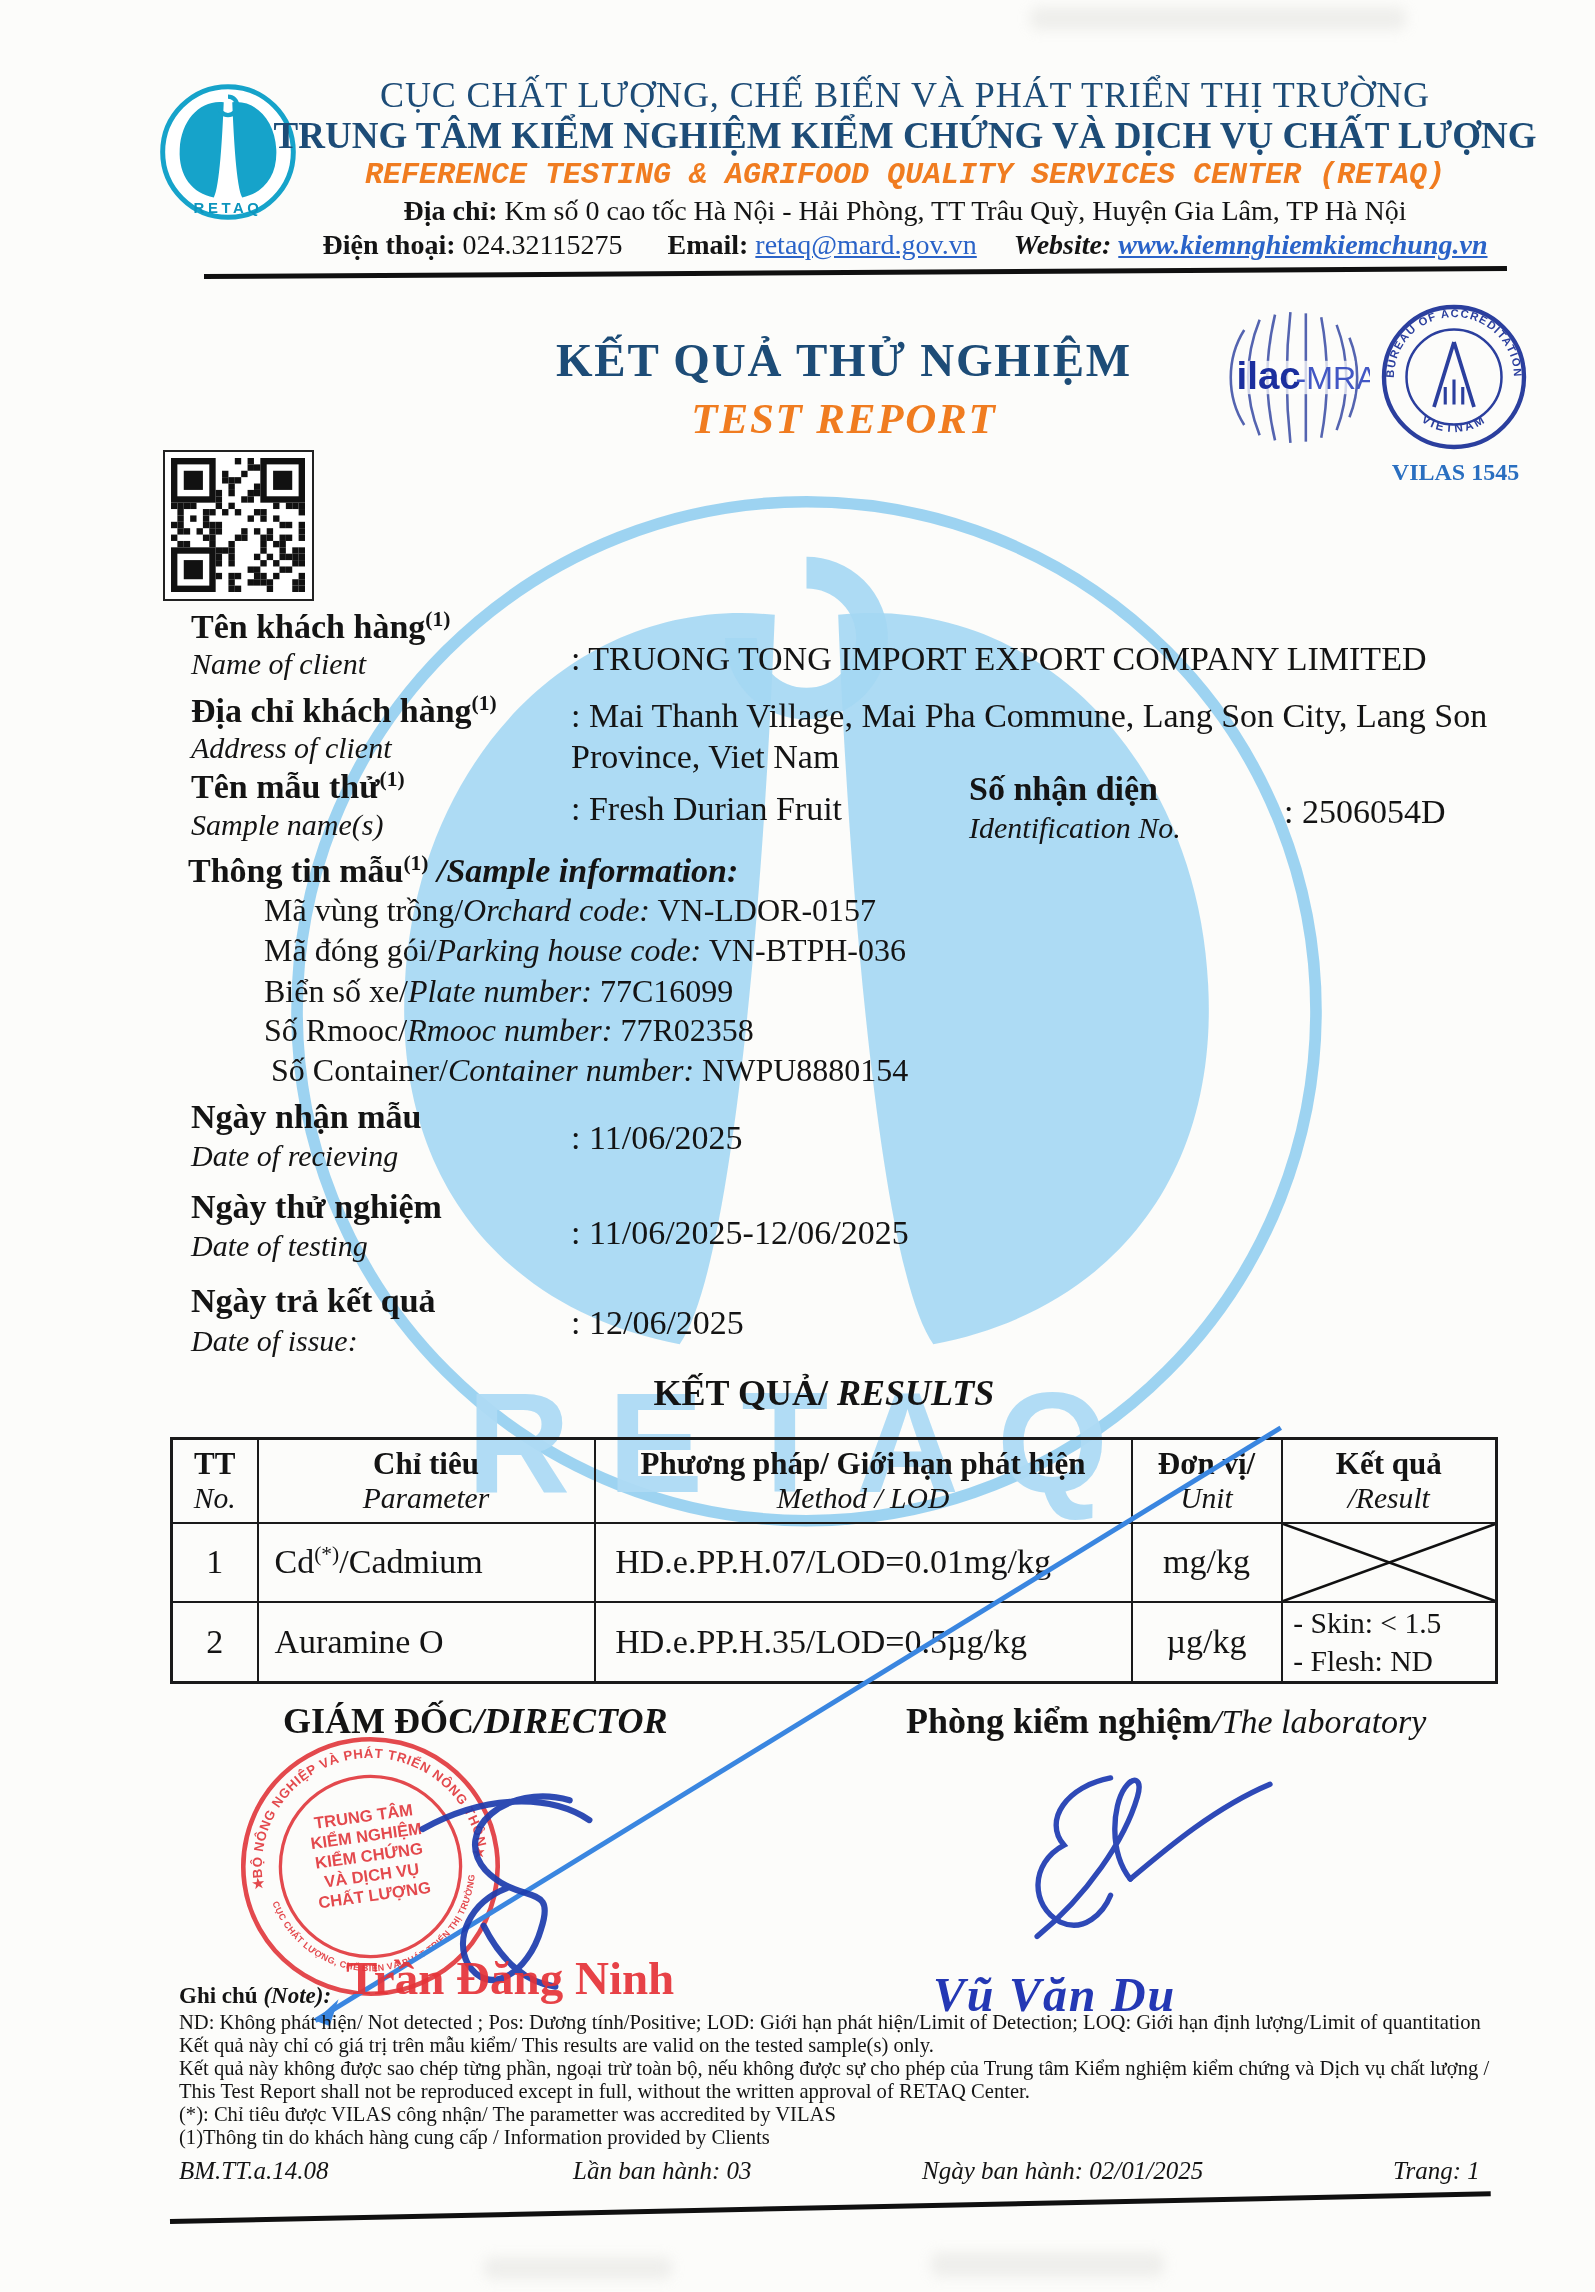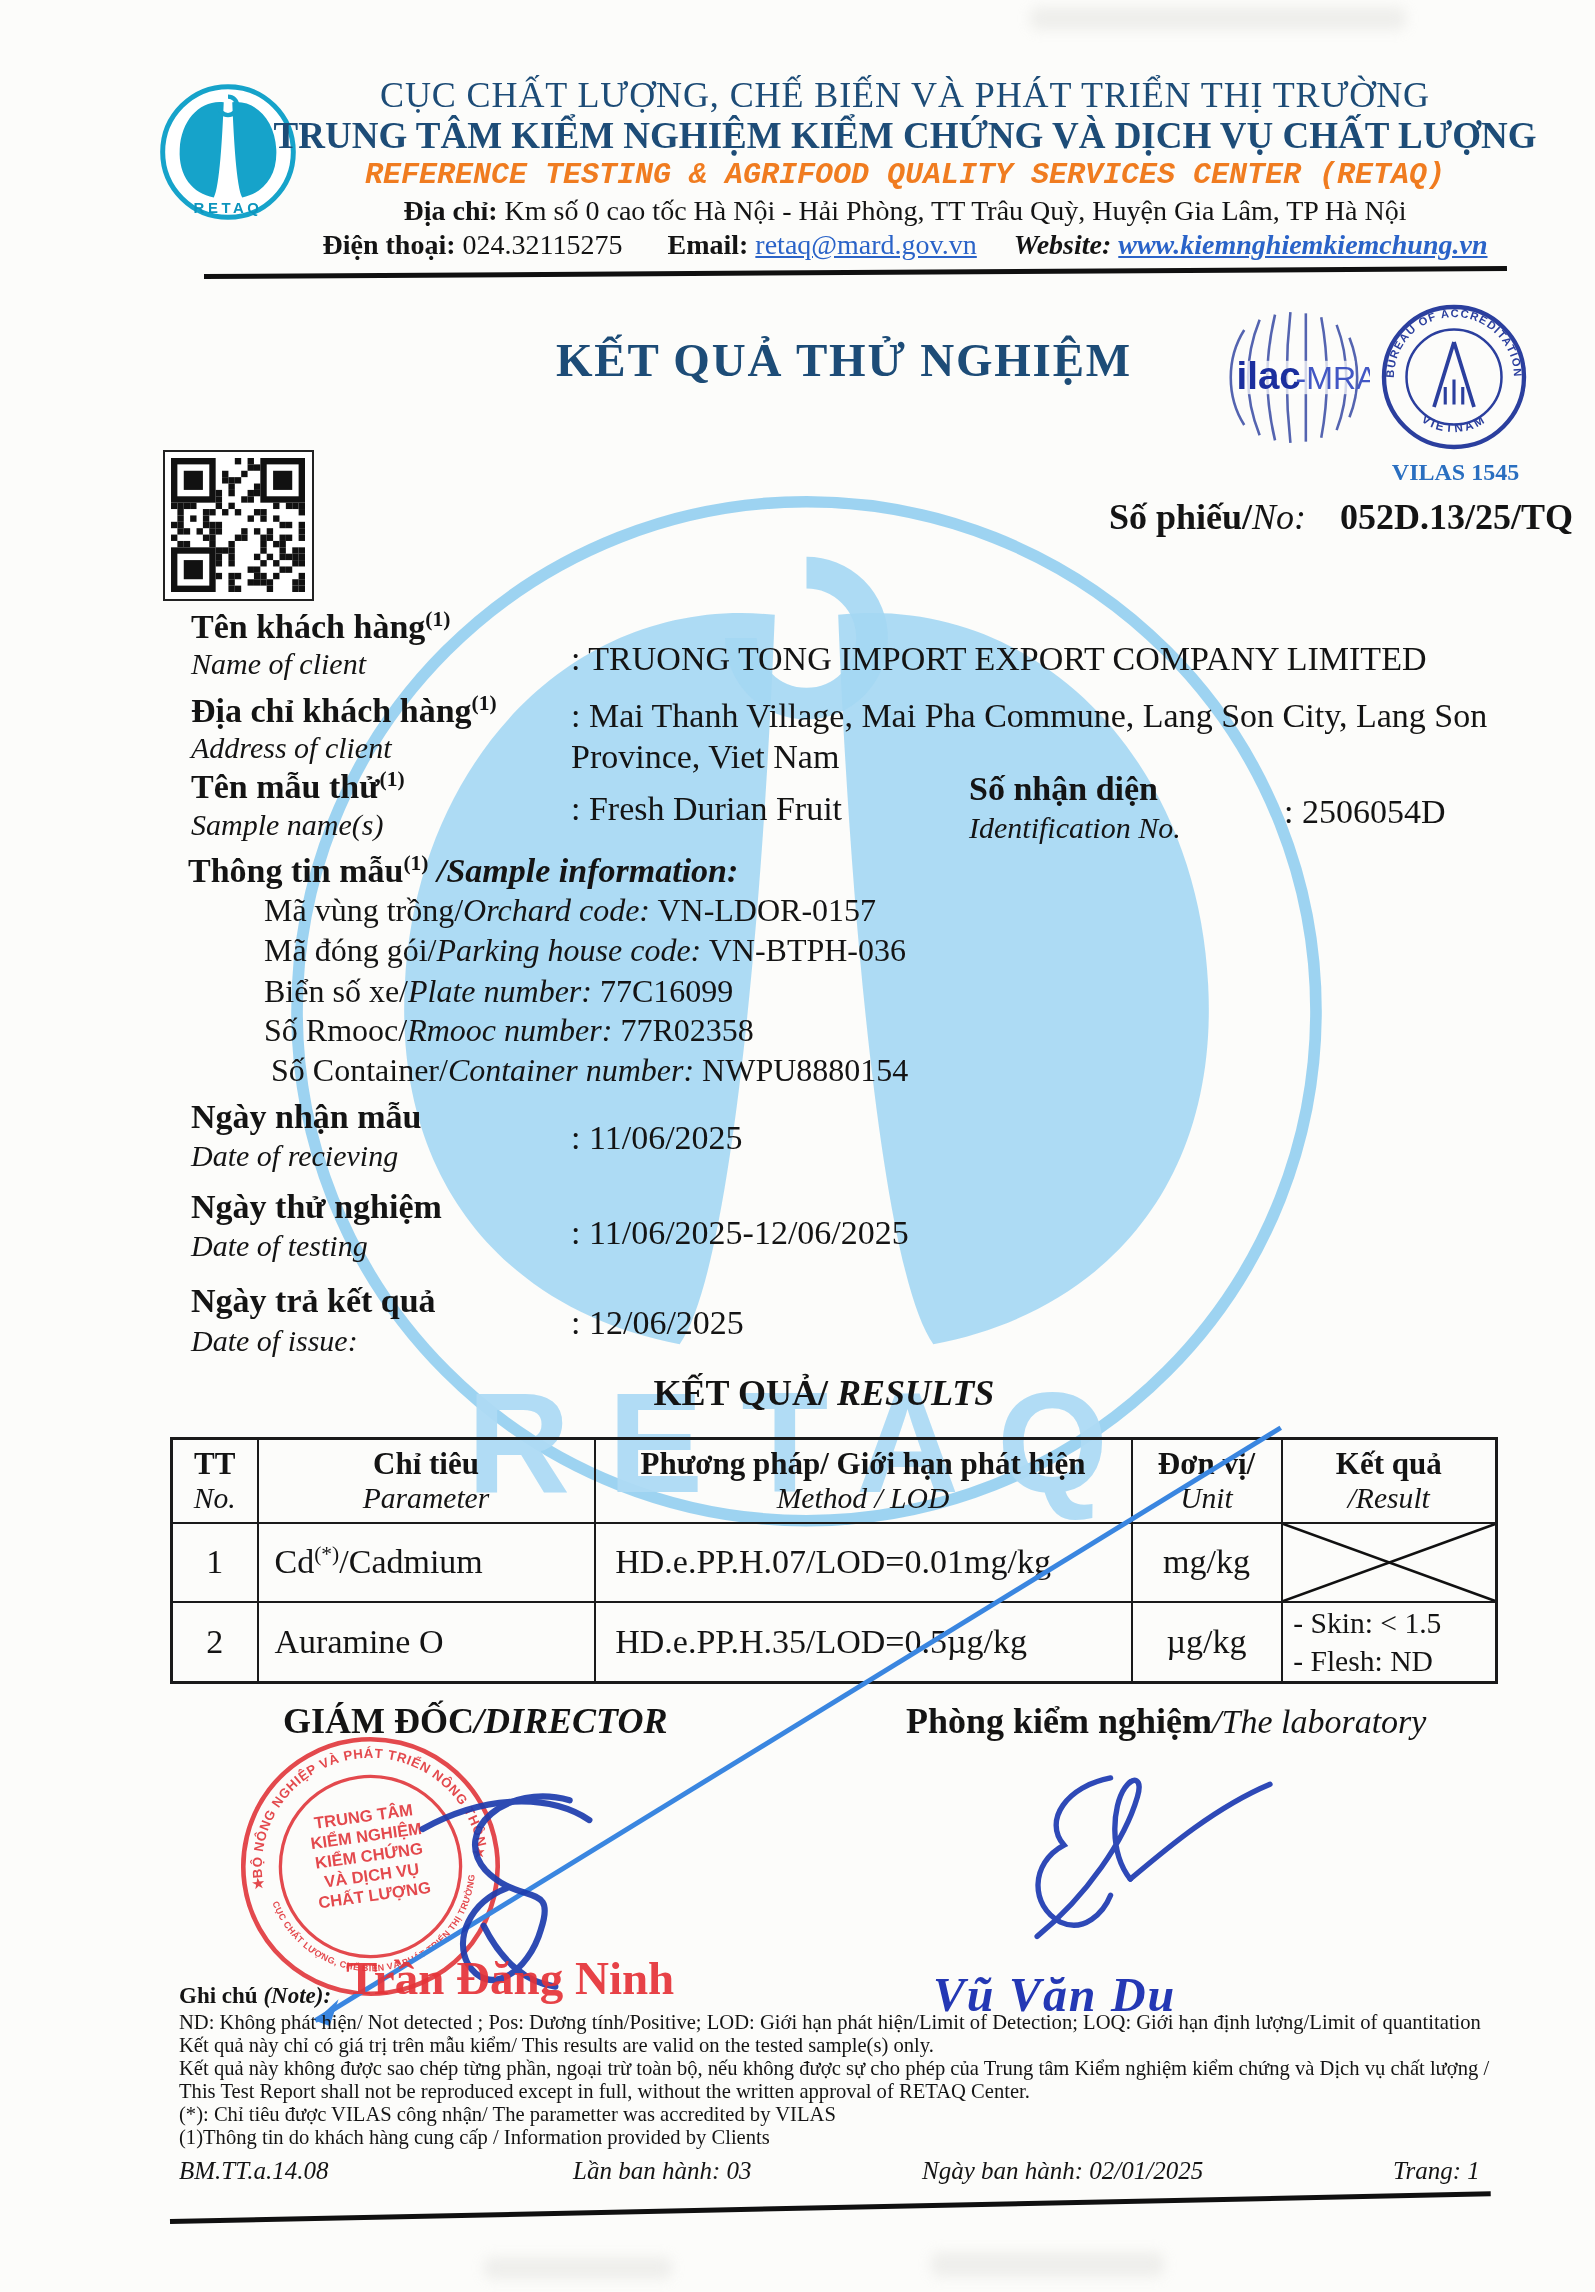--- a/index.html
+++ b/index.html
@@ -60,20 +60,21 @@
       <b style="margin-left:38px;">Email:</b>
       <a class="link">retaq@mard.gov.vn</a>
       <b style="margin-left:30px;font-style:italic;">Website:</b>
       <a class="link" style="font-style:italic;font-weight:bold;">www.kiemnghiemkiemchung.vn</a>
     </div>
   </div>
 
   <div class="sep" style="left:204px;top:274px;width:1303px;height:5.4px;transform:rotate(-0.35deg);"></div>
 
   <div class="abs navy hdr-center" style="left:396px;top:333px;width:896px;font-size:47px;font-weight:bold;letter-spacing:1.8px;">KẾT QUẢ THỬ NGHIỆM</div>
+  <div class="abs orange hdr-center" style="left:396px;top:394px;width:896px;font-size:43px;font-weight:bold;font-style:italic;letter-spacing:1.8px;">TEST REPORT</div>
 
   <svg class="abs" style="left:1216px;top:306px" width="154" height="143" viewBox="0 0 120 110">
     <g stroke="#2b3f9e" stroke-width="2" fill="none" opacity=".8">
       <path d="M22,18 C8,40 8,70 22,92"></path>
       <path d="M34,10 C22,40 22,70 34,100"></path>
       <path d="M46,6 C38,40 38,70 46,104"></path>
       <path d="M58,4 C54,40 54,70 58,106"></path>
       <path d="M70,5 C70,40 70,70 70,105"></path>
       <path d="M82,8 C88,40 88,70 82,102"></path>
       <path d="M94,14 C104,40 104,70 94,96"></path>
@@ -231,24 +232,20 @@
           <rect x="14" y="14" width="21" height="21" fill="#111"></rect>
           <rect x="98" y="0" width="49" height="49" fill="#111"></rect>
           <rect x="105" y="7" width="35" height="35" fill="#fff"></rect>
           <rect x="112" y="14" width="21" height="21" fill="#111"></rect>
           <rect x="0" y="98" width="49" height="49" fill="#111"></rect>
           <rect x="7" y="105" width="35" height="35" fill="#fff"></rect>
           <rect x="14" y="112" width="21" height="21" fill="#111"></rect>
         </svg></div>
   </div>
 
-  <div class="abs" style="left:1109px;top:496px;font-size:36px;">
-    <b>Số phiếu/</b><i>No:</i>
-    <b style="margin-left:25px;">052D.13/25/TQ</b>
-  </div>
 
   <div class="abs lbl" style="left:191px;top:607px;">
     <span>Tên khách hàng</span><sup>(1)</sup>
   </div>
   <div class="abs sub" style="left:191px;top:647px;">Name of client</div>
   <div class="abs val" style="left:571px;top:607px;margin-top:33px;">: TRUONG TONG IMPORT EXPORT COMPANY LIMITED</div>
 
   <div class="abs lbl" style="left:191px;top:691px;">
     <span>Địa chỉ khách hàng</span><sup>(1)</sup>
   </div>

